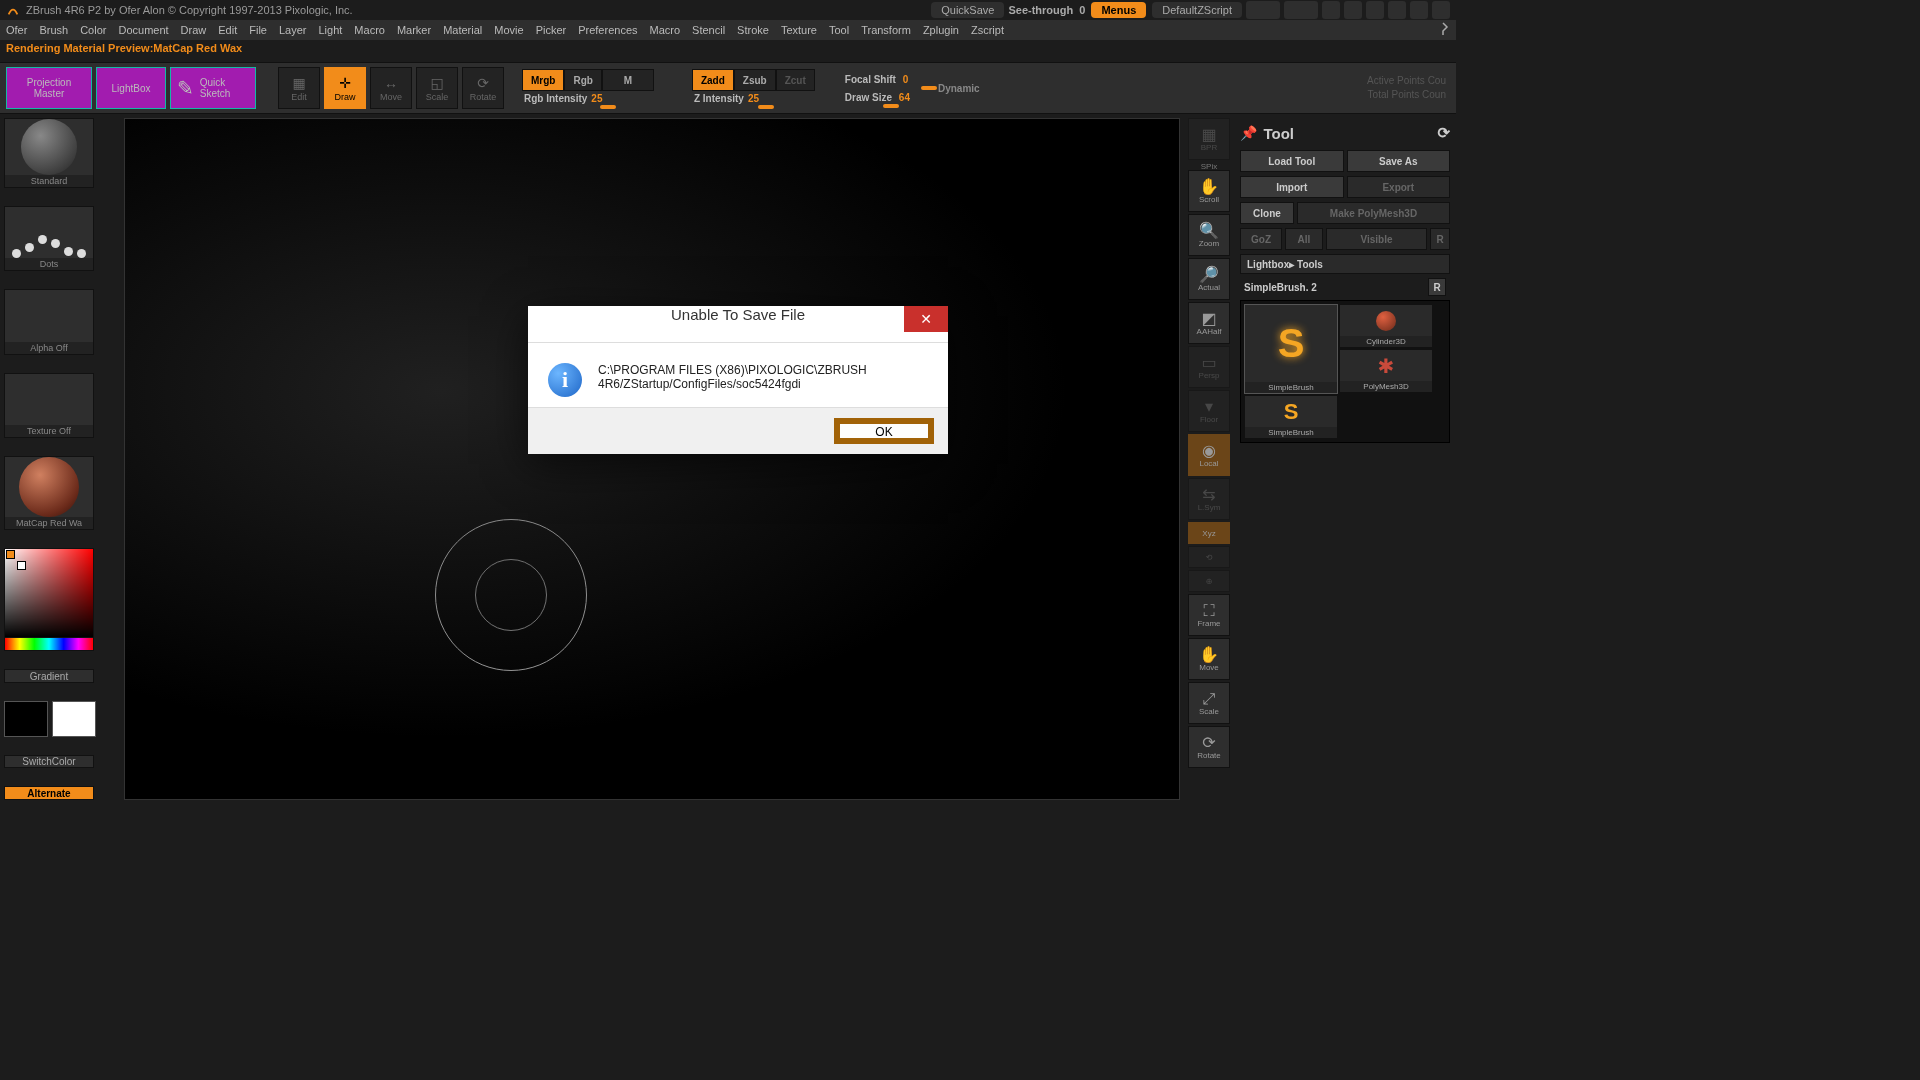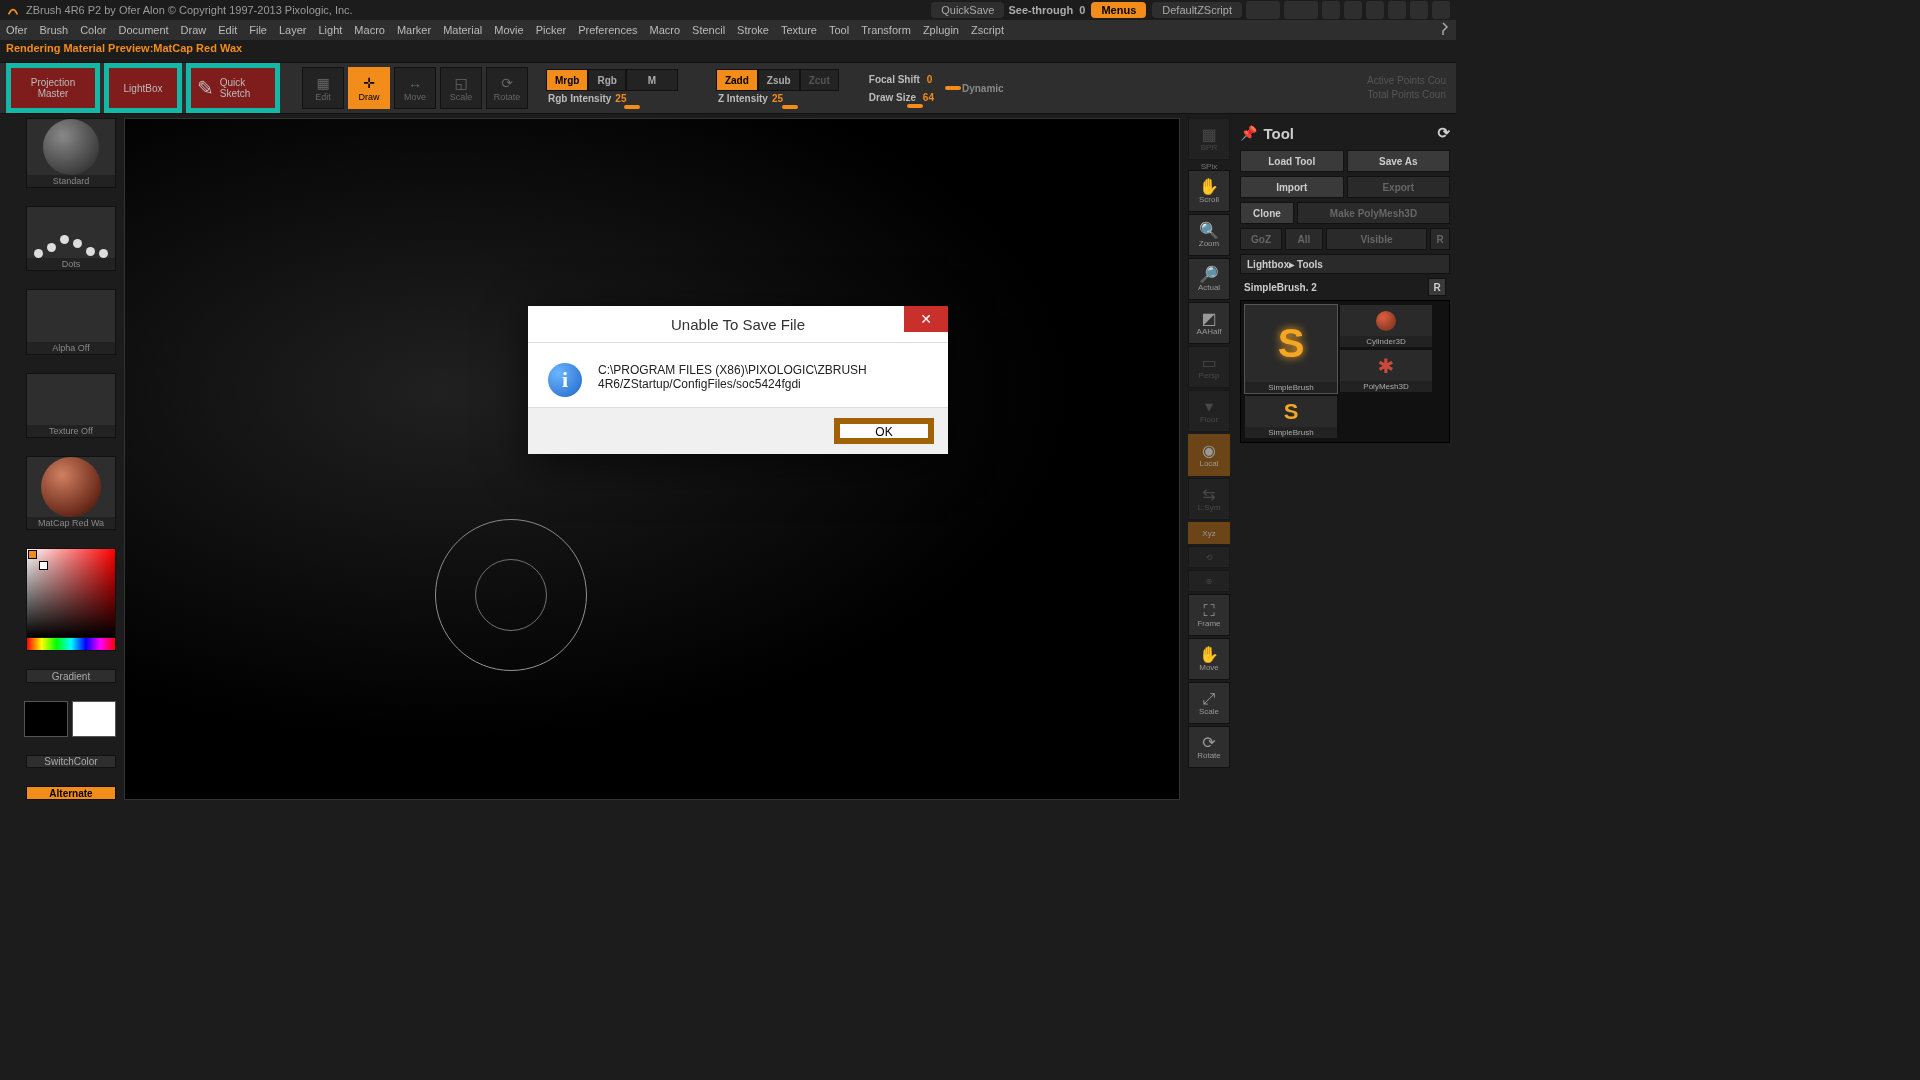--- a/index.html
+++ b/index.html
@@ -8,37 +8,37 @@
 .tb-btn{background:#2e2e2e;padding:2px 10px;border-radius:4px;margin-left:6px;color:#c99753;font-weight:bold;font-size:11px}
 .tb-btn.gray{color:#aaa;font-weight:normal}
 .tb-btn.orange{background:#f28c1a;color:#000}
 .tb-seethrough{color:#aaa;margin-left:4px;font-weight:bold}
 .tb-icon{width:18px;height:18px;background:#2e2e2e;border-radius:3px;margin-left:4px}
 .tb-icon.wide{width:34px}
 .menubar{height:20px;background:#2e2e2e;display:flex;align-items:center;padding:0 6px;gap:12px;color:#bbb;font-size:11px}
 .menubar span{cursor:pointer}
 .statusbar{height:18px;background:#1c1c1c;padding:2px 6px;color:#f28c1a;font-weight:bold;font-size:11px}
 .toolbar{height:50px;background:#2e2e2e;border-top:1px solid #111;border-bottom:1px solid #111;display:flex;align-items:center;padding:0 6px;gap:4px;position:relative}
-.shelf-btn{height:40px;background:#7f1d1d;border:5px solid #14b8a6;color:#bbb;font-size:10px;display:flex;flex-direction:column;align-items:center;justify-content:center;padding:0 6px;line-height:1.1}
+.shelf-btn{height:40px;background:#a21caf;border:1px solid #14b8a6;color:#bbb;font-size:10px;display:flex;flex-direction:column;align-items:center;justify-content:center;padding:0 6px;line-height:1.1}
 .shelf-btn.wide{width:72px}
 .shelf-btn.mid{width:56px}
 .tool-mode{width:40px;height:40px;border:1px solid #111;background:#232323;display:flex;flex-direction:column;align-items:center;justify-content:center;font-size:9px;color:#666}
 .tool-mode .ico{width:18px;height:18px;display:flex;align-items:center;justify-content:center;font-size:14px}
 .tool-mode.active{background:#f28c1a;border-color:#f28c1a;color:#000}
 .seg-group{display:flex;height:20px;margin-bottom:0}
 .seg{height:20px;background:#232323;border:1px solid #111;padding:0 8px;display:flex;align-items:center;font-weight:bold;color:#aaa;font-size:10px}
 .seg.active{background:#f28c1a;color:#000}
 .seg.dim{color:#555}
 .slider-label{height:18px;display:flex;align-items:center;font-size:10px;color:#bbb;font-weight:bold;padding:0 2px;position:relative}
 .slider-label .val{color:#f28c1a;margin-left:4px}
 .slider-thumb{position:absolute;bottom:-2px;width:16px;height:4px;background:#f28c1a;border-radius:2px}
 .col-stack{display:flex;flex-direction:column}
 .toolbar .right-info{margin-left:auto;font-size:10px;color:#555;text-align:right;line-height:1.4;padding-right:4px}
 .body-row{display:flex;height:calc(816px - 20px - 20px - 18px - 50px - 18px)}
-.left-panel{width:112px;background:#1c1c1c;display:flex;flex-direction:column;align-items:flex-end;padding:4px;gap:18px}
+.left-panel{width:112px;background:#1c1c1c;display:flex;flex-direction:column;align-items:flex-start;padding:4px;gap:18px}
 .thumb-slot{width:88px;background:#2e2e2e;border:1px solid #111;display:flex;flex-direction:column;align-items:center;justify-content:flex-end;font-size:9px;color:#888;position:relative}
 .thumb-slot .lbl{width:100%;text-align:center;background:#222;padding:1px 0}
 .thumb-slot.h90{height:88px}
 .color-box{width:88px;height:88px;background:linear-gradient(to right,#fff,#f00),linear-gradient(to bottom,transparent,#000);background-blend-mode:multiply;border:1px solid #111;position:relative}
 .hue-strip{width:88px;height:12px;background:linear-gradient(to right,red,yellow,lime,cyan,blue,magenta,red);border:1px solid #111;border-top:none}
 .small-btn{width:88px;height:16px;background:#2e2e2e;border:1px solid #111;color:#aaa;font-size:10px;display:flex;align-items:center;justify-content:center}
 .small-btn.orange{background:#f28c1a;color:#000;font-weight:bold}
 .swatches{display:flex;gap:4px}
 .swatch{width:42px;height:34px;border:1px solid #555}
 .canvas-area{flex:1;background:#000;position:relative;margin:4px;border:1px solid #333}
@@ -61,21 +61,21 @@
 .subtool-name{height:18px;font-size:10px;color:#ccc;font-weight:bold;display:flex;align-items:center;padding:0 4px}
 .subtool-name .r{margin-left:auto;width:16px;height:16px;background:#3a3a3a;border:1px solid #111;display:flex;align-items:center;justify-content:center}
 .thumb-grid{display:flex;flex-wrap:wrap;gap:3px;background:#111;padding:4px;border:1px solid #000}
 .tool-thumb{width:92px;height:88px;background:#2a2a2a;display:flex;flex-direction:column;align-items:center;justify-content:flex-end;font-size:8px;color:#aaa}
 .tool-thumb.half{height:42px;width:92px}
 .tool-thumb .vis{flex:1;display:flex;align-items:center;justify-content:center;font-size:40px}
 .tool-thumb .cap{width:100%;text-align:center;background:#222;padding:1px 0}
 .tool-thumb.sel{outline:1px solid #555}
 
 .dialog{position:absolute;left:528px;top:306px;width:420px;background:#fff;box-shadow:0 10px 40px rgba(0,0,0,.6);font-family:"Segoe UI",Tahoma,sans-serif;color:#000}
-.dlg-title{height:36px;display:flex;align-items:center;justify-content:center;font-size:15px;color:#333;position:relative;border-bottom:1px solid #ddd}
+.dlg-title{height:36px;display:flex;justify-content:center;font-size:15px;color:#333;position:relative;border-bottom:1px solid #ddd}
 .dlg-close{position:absolute;right:0;top:0;width:44px;height:26px;background:#c9302c;color:#fff;display:flex;align-items:center;justify-content:center;font-size:14px}
 .dlg-body{padding:20px 20px 10px 20px;display:flex;gap:16px;font-size:12px;color:#222}
 .info-icon{width:34px;height:34px;border-radius:50%;background:radial-gradient(circle at 30% 30%,#6cb6ff,#1e66c7);color:#fff;font-weight:bold;font-size:22px;display:flex;align-items:center;justify-content:center;flex-shrink:0;font-family:Georgia,serif}
 .dlg-footer{background:#f0f0f0;padding:10px 14px;display:flex;justify-content:flex-end;border-top:1px solid #ddd}
 .ok-btn{width:100px;height:26px;background:#fdfdfd;border:6px solid #a16207;font-size:12px}
 .bottom-bar{height:18px;background:#1c1c1c}
 .logo{width:14px;height:14px;margin-right:6px;display:inline-block}
 .dots-preview{display:flex;align-items:flex-end;gap:4px;height:50px}
 .dots-preview i{width:9px;height:9px;background:#ddd;border-radius:50%;display:block}
 </style>

